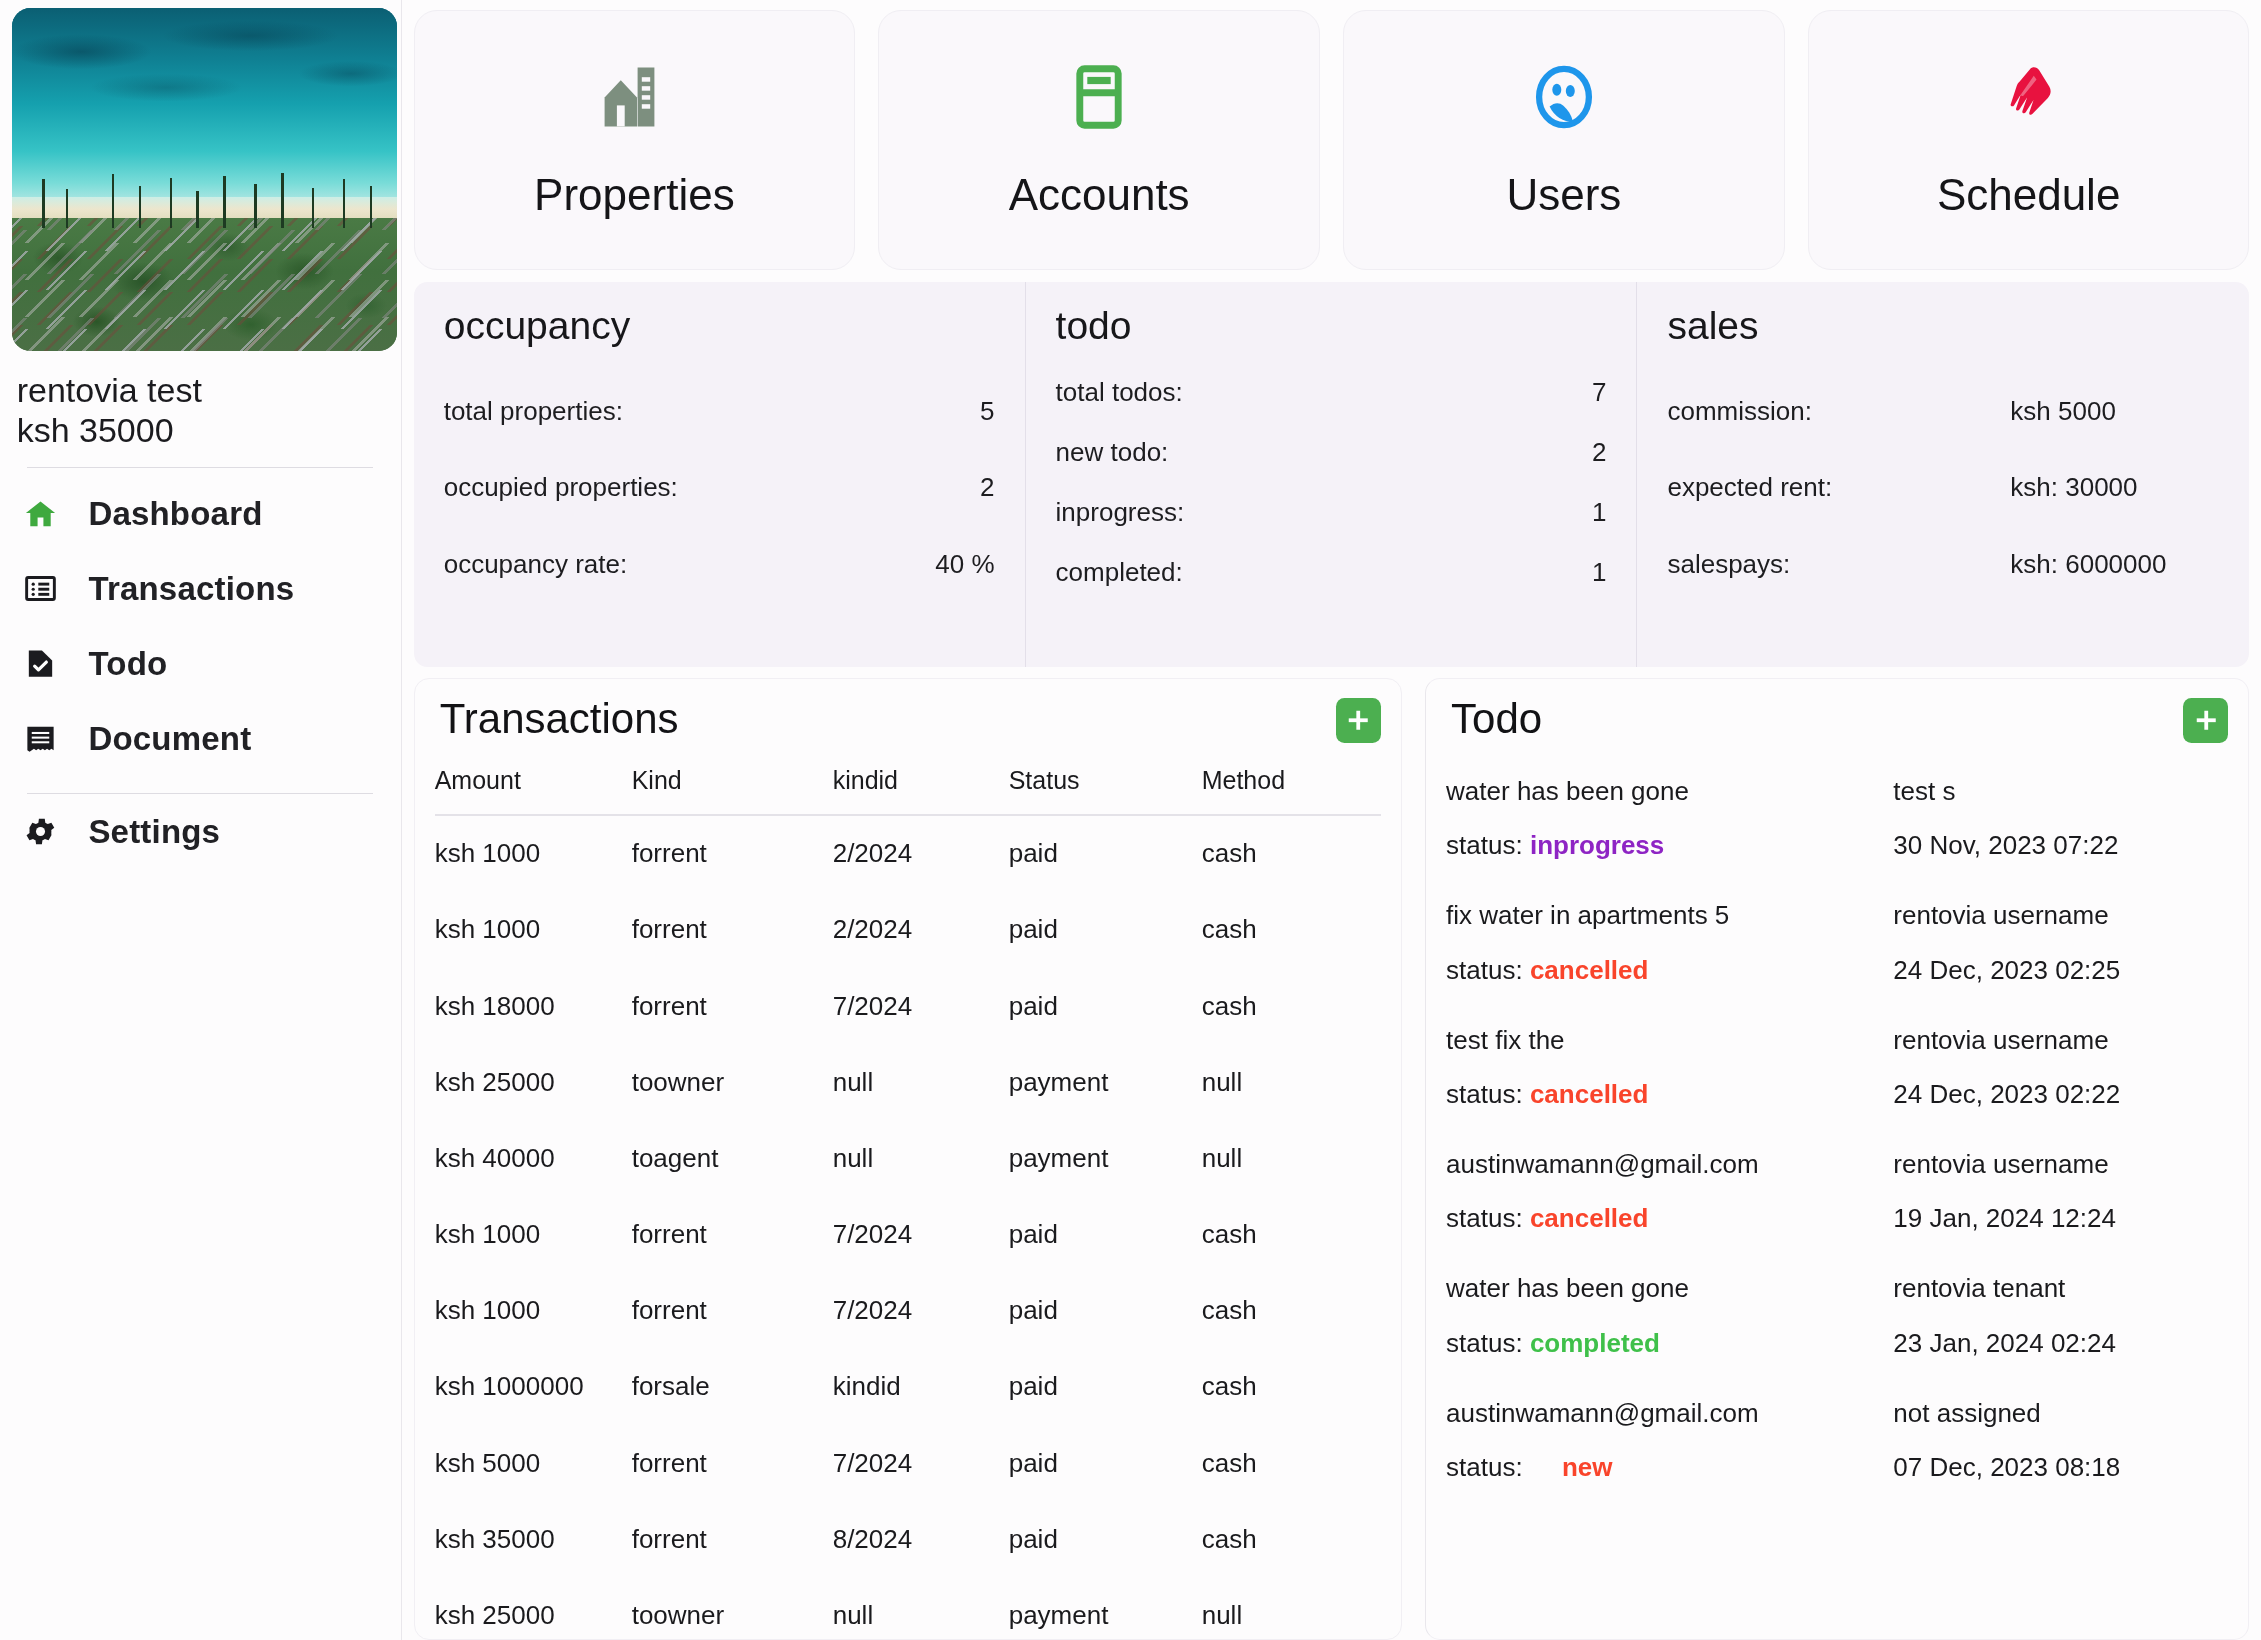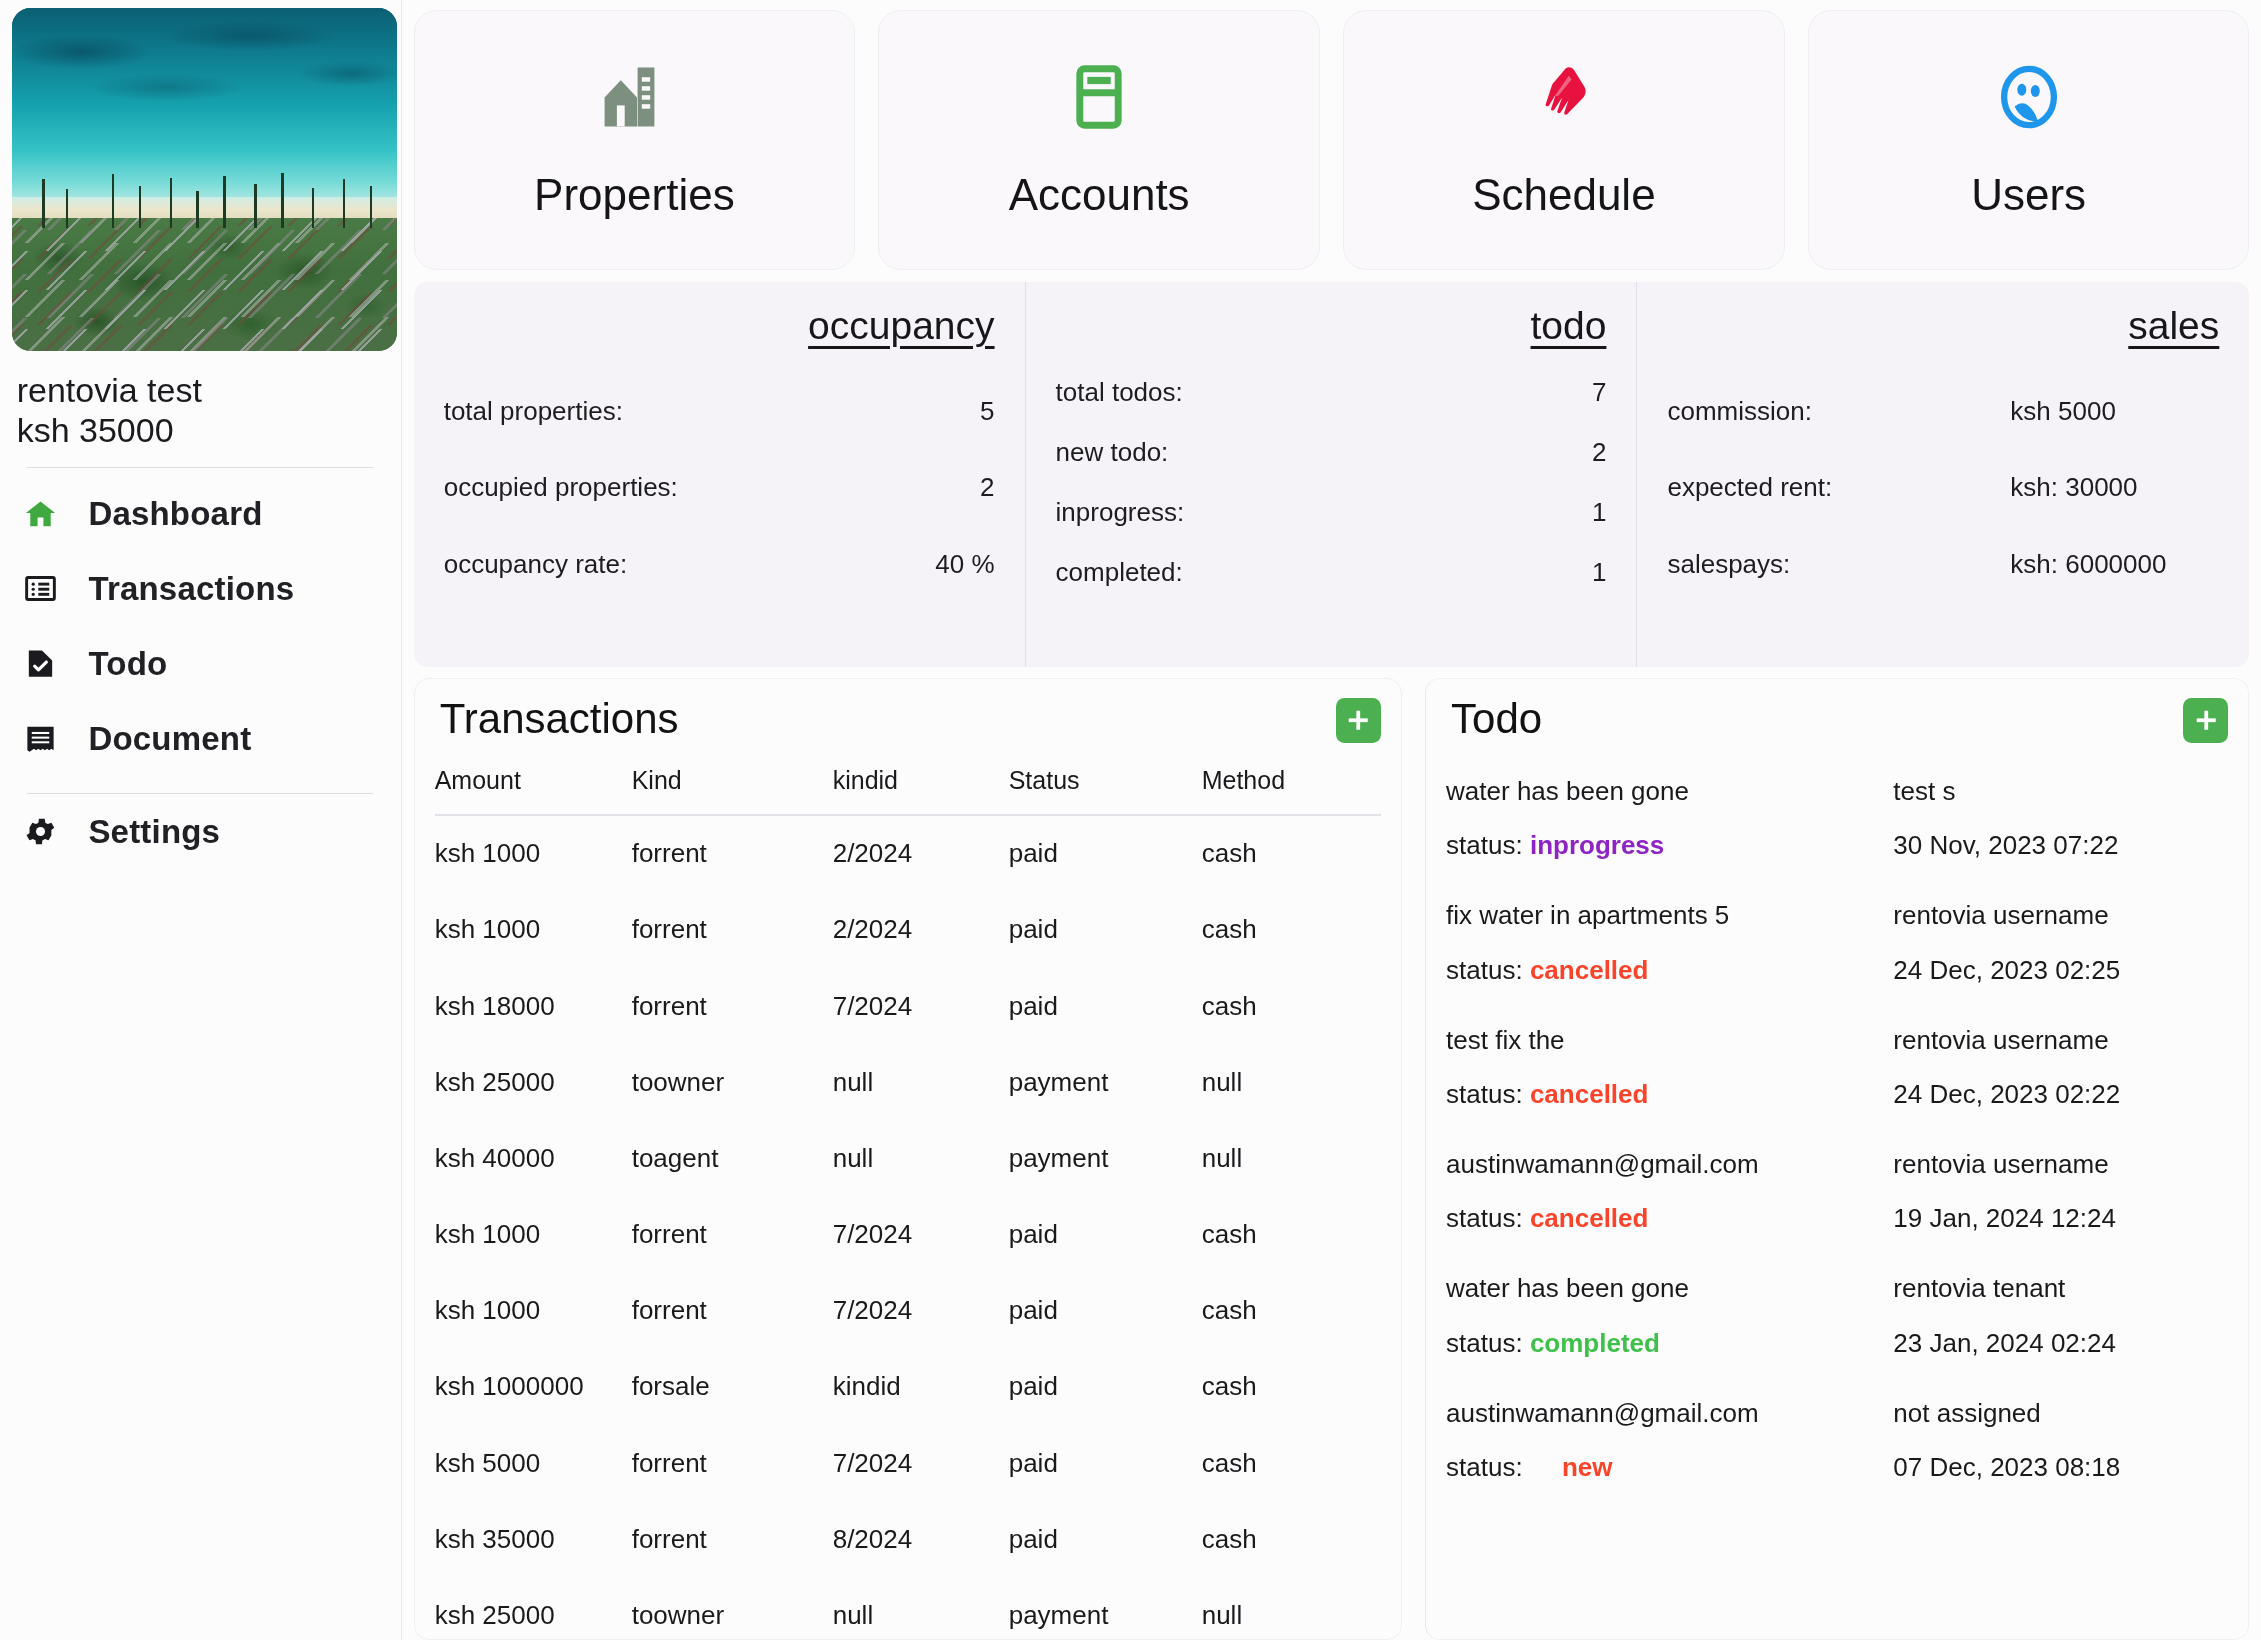--- a/index.html
+++ b/index.html
@@ -167,24 +167,23 @@
     overflow: hidden;
   }
   .stat-panel {
     padding: 22px 30px 16.7px 30px;
     border-right: 1.7px solid #e3dfe9;
     display: flex;
     flex-direction: column;
   }
   .stat-panel:last-child { border-right: none; }
   .stat-title {
-    text-align: right;
+    text-align: left;
     font-size: 39px;
     color: #17171a;
-    text-decoration: underline;
     text-underline-offset: 6.7px;
     text-decoration-thickness: 2.5px;
     margin-bottom: 3.3px;
     font-weight: 400;
   }
   .stat-rows { flex: 1 1 auto; display: flex; flex-direction: column; justify-content: space-evenly; padding-bottom: 25px;}
   .stat-row {
     display: flex;
     justify-content: space-between;
     align-items: baseline;
@@ -405,38 +404,38 @@
             <rect x="5.6" y="2.6" width="12.8" height="18.8" rx="1.6"></rect>
             <rect x="8.1" y="5.3" width="7.8" height="2.4" fill="#4caf50" stroke="none"></rect>
             <line x1="5.6" y1="10.6" x2="18.4" y2="10.6"></line>
           </svg>
         </span>
         <span class="quick-label">Accounts</span>
       </div>
 
       <div class="quick-card">
         <span class="quick-icon">
-          <svg viewBox="0 0 24 24" fill="#e8123f">
-            <path d="M12.6 2.4c.9-.6 2.2-.3 2.8.7l3.4 5.5c.7 1.2.5 2.7-.5 3.7l-5.2 5.4c-.5.5-1.2.2-1-.5l1.4-4.2-2.6 4.1c-.4.6-1.3.3-1.1-.4l1.6-4.6-2.6 4.1c-.4.6-1.3.3-1.1-.4l1.6-4.7-2.3 3.7c-.4.6-1.3.3-1.1-.4l2-6.1c.2-.6.5-1.1 1-1.5z"></path>
-            <path d="M13.6 4.9 9.4 11c-.3.5.4 1 .8.5l4.3-5.3z" fill="#fdfcfd" opacity=".35"></path>
-          </svg>
-        </span>
-        <span class="quick-label">Schedule</span>
-      </div>
-
-      <div class="quick-card">
-        <span class="quick-icon">
           <svg viewBox="0 0 24 24">
             <ellipse cx="12" cy="12" rx="8.3" ry="9.4" fill="none" stroke="#1e96eb" stroke-width="2.1"></ellipse>
             <ellipse cx="9.6" cy="9.6" rx="1.5" ry="2" fill="#1e96eb"></ellipse>
             <ellipse cx="14.1" cy="10" rx="1.5" ry="2" fill="#1e96eb"></ellipse>
             <path d="M7.2 15.2c1.6-1.4 3.2-1.5 4.6-.3 1.5 1.3 2.6 3 3.2 5.3a8.3 9.4 0 0 1-7.8-5z" fill="#1e96eb"></path>
           </svg>
         </span>
         <span class="quick-label">Users</span>
+      </div>
+
+      <div class="quick-card">
+        <span class="quick-icon">
+          <svg viewBox="0 0 24 24" fill="#e8123f">
+            <path d="M12.6 2.4c.9-.6 2.2-.3 2.8.7l3.4 5.5c.7 1.2.5 2.7-.5 3.7l-5.2 5.4c-.5.5-1.2.2-1-.5l1.4-4.2-2.6 4.1c-.4.6-1.3.3-1.1-.4l1.6-4.6-2.6 4.1c-.4.6-1.3.3-1.1-.4l1.6-4.7-2.3 3.7c-.4.6-1.3.3-1.1-.4l2-6.1c.2-.6.5-1.1 1-1.5z"></path>
+            <path d="M13.6 4.9 9.4 11c-.3.5.4 1 .8.5l4.3-5.3z" fill="#fdfcfd" opacity=".35"></path>
+          </svg>
+        </span>
+        <span class="quick-label">Schedule</span>
       </div>
 
     </section>
 
     <section class="stats">
 
       <div class="stat-panel p-occupancy">
         <div class="stat-title">occupancy</div>
         <div class="stat-rows">
           <div class="stat-row">

